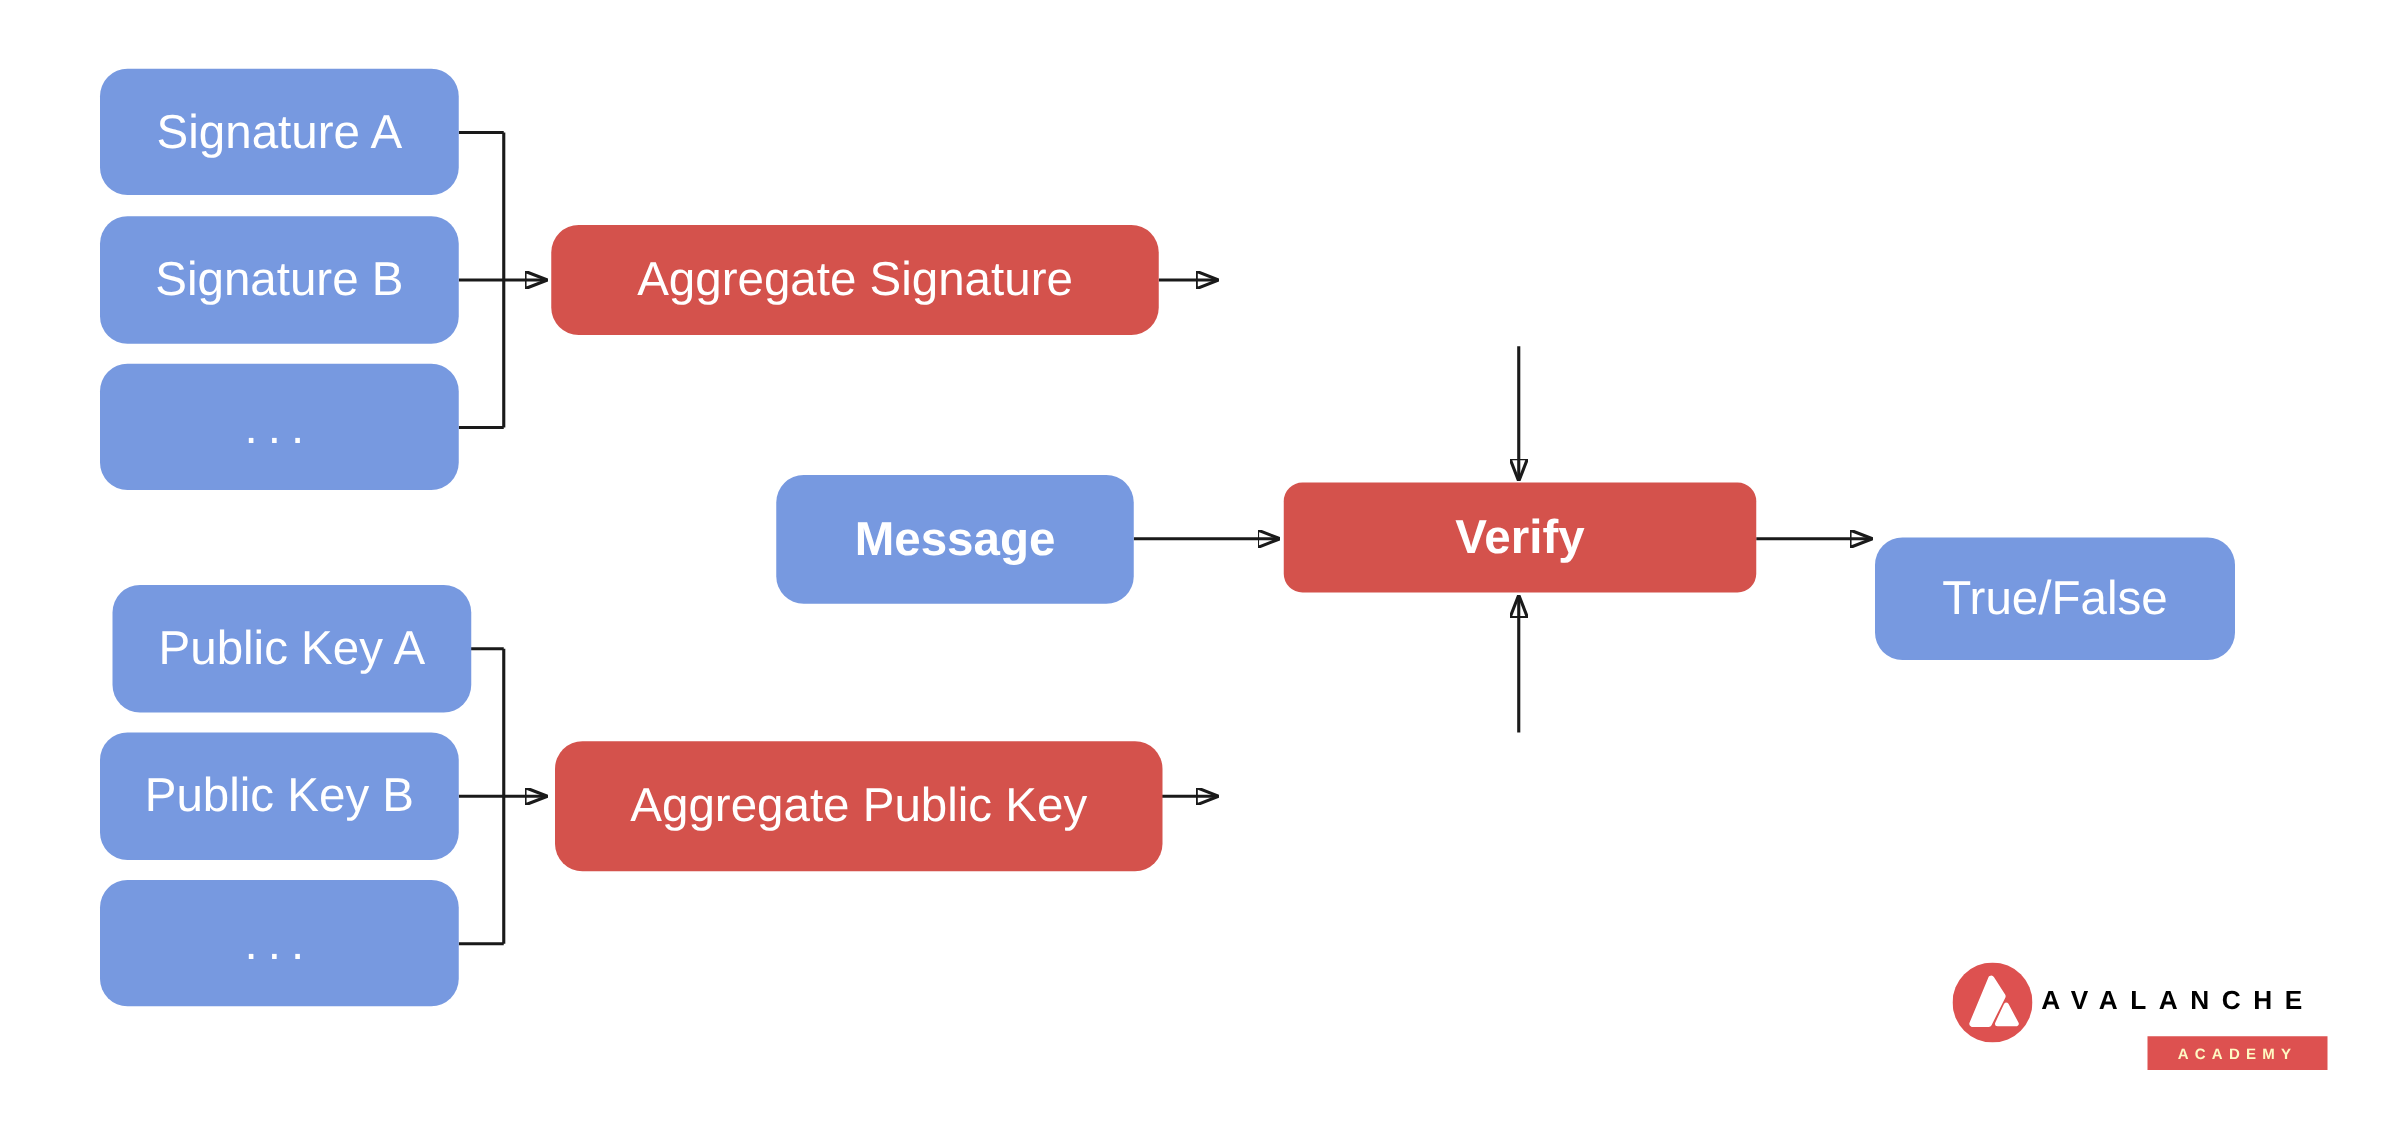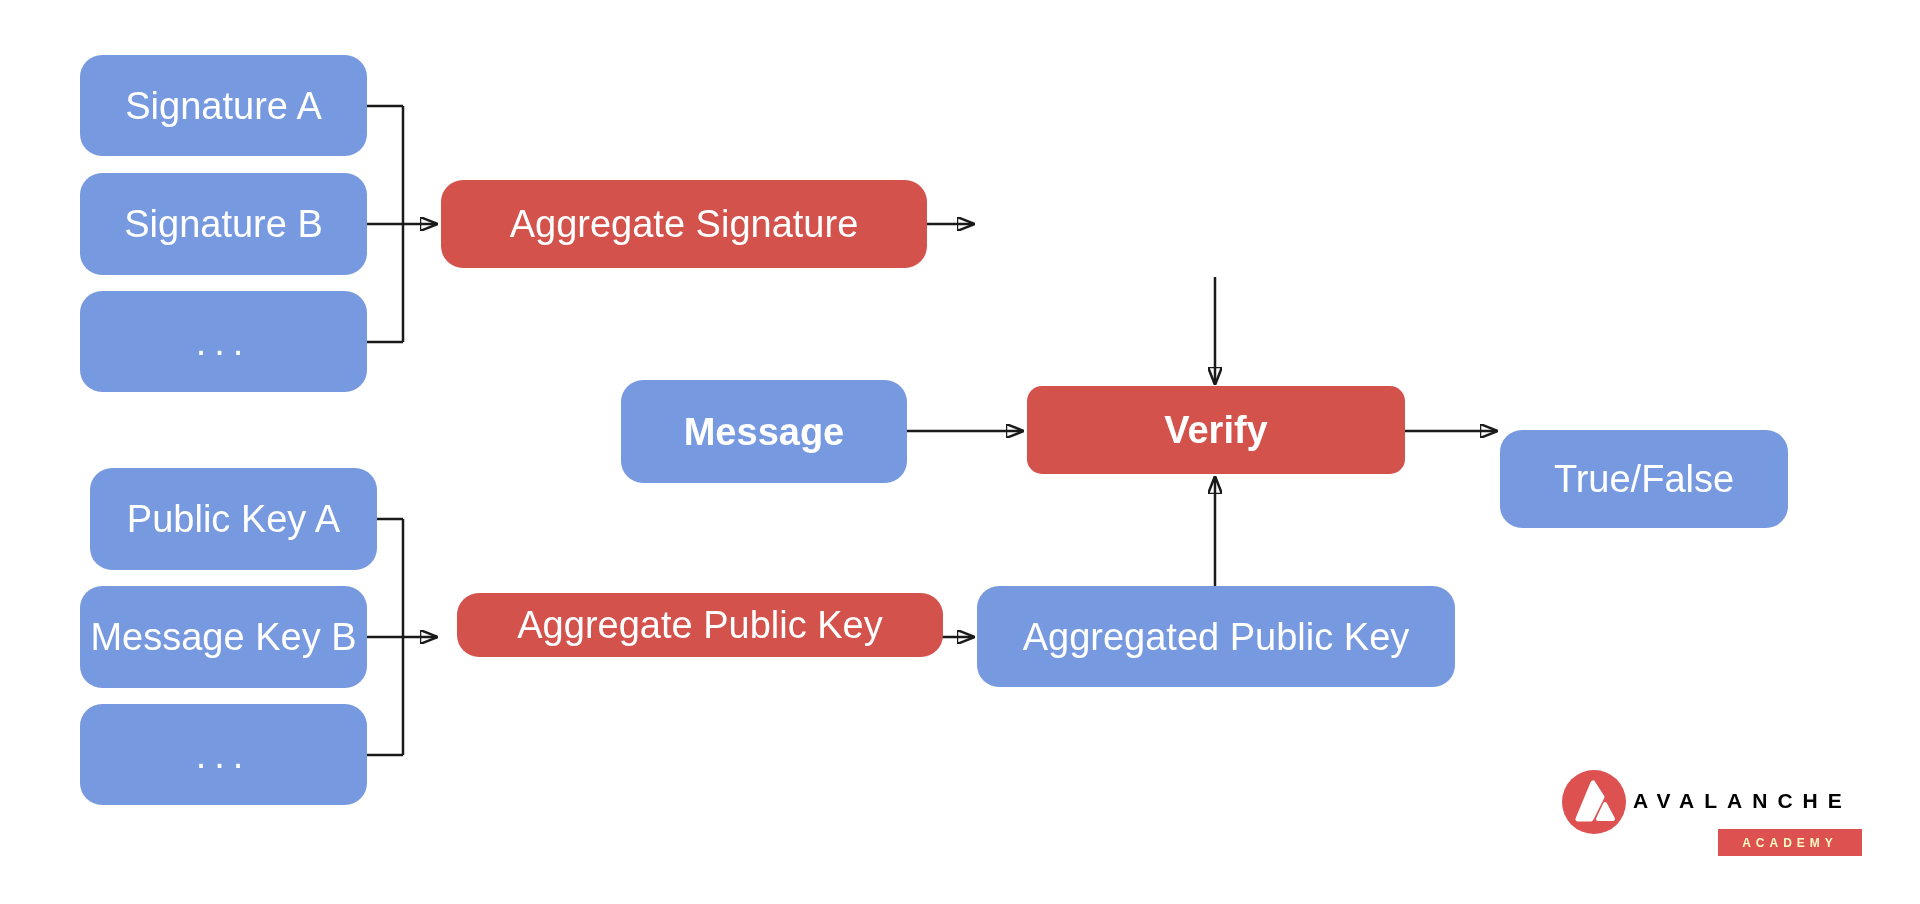--- a/index.html
+++ b/index.html
@@ -37,21 +37,21 @@
   .sig-b      { left:  80px; top: 173px; width: 287px; height: 102px; }
   .sig-more   { left:  80px; top: 291px; width: 287px; height: 101px; }
   .agg-sig    { left: 441px; top: 180px; width: 486px; height:  88px; }
   .agged-sig  { left: 977px; top: 174px; width: 478px; height: 103px; }
   .message    { left: 621px; top: 380px; width: 286px; height: 103px; font-weight: bold; }
   .verify     { left:1027px; top: 386px; width: 378px; height:  88px; }
   .true-false { left:1500px; top: 382px; width: 288px; height:  98px; margin-top: 48px; }
   .pub-a      { left:  80px; top: 468px; width: 287px; height: 102px; margin-left: 10px; }
   .pub-b      { left:  80px; top: 586px; width: 287px; height: 102px; }
   .pub-more   { left:  80px; top: 704px; width: 287px; height: 101px; }
-  .agg-pub    { left: 457px; top: 593px; width: 486px; height:  64px; text-align: right; }
+  .agg-pub    { left: 444px; top: 593px; width: 486px; height:  104px; text-align: right; }
   .agged-pub  { left: 977px; top: 586px; width: 478px; height: 101px; }
 
   #edges {
     position: absolute;
     left: 0; top: 0;
     width: 1920px;
     height: 904px;
     pointer-events: none;
   }
   #edges path {
@@ -125,25 +125,24 @@
   <div class="node blue sig-b">Signature B</div>
   <div class="node blue dots sig-more">...</div>
 
   <div class="node red agg-sig">Aggregate Signature</div>
 
   <div class="node blue message">Message</div>
   <div class="node red bold verify">Verify</div>
   <div class="node blue true-false">True/False</div>
 
   <div class="node blue pub-a">Public Key A</div>
-  <div class="node blue pub-b">Message Key B</div>
+  <div class="node blue pub-b">Public Key B</div>
   <div class="node blue dots pub-more">...</div>
 
   <div class="node red agg-pub">Aggregate Public Key</div>
-  <div class="node blue agged-pub">Aggregated Public Key</div>
 
   <svg class="logo-circle" viewBox="0 0 64 64" xmlns="http://www.w3.org/2000/svg">
     <circle cx="32" cy="32" r="32" fill="#DD5150"></circle>
     <path d="M31,13 L16,49 L29,49 L40,27 Z" fill="#ffffff" stroke="#ffffff" stroke-width="5" stroke-linejoin="round"></path>
     <path d="M43,34 L51,49 L36,49 Z" fill="#ffffff" stroke="#ffffff" stroke-width="4" stroke-linejoin="round"></path>
   </svg>
   <div class="logo-brand">AVALANCHE</div>
   <div class="logo-badge">ACADEMY</div>
 
 </div>

